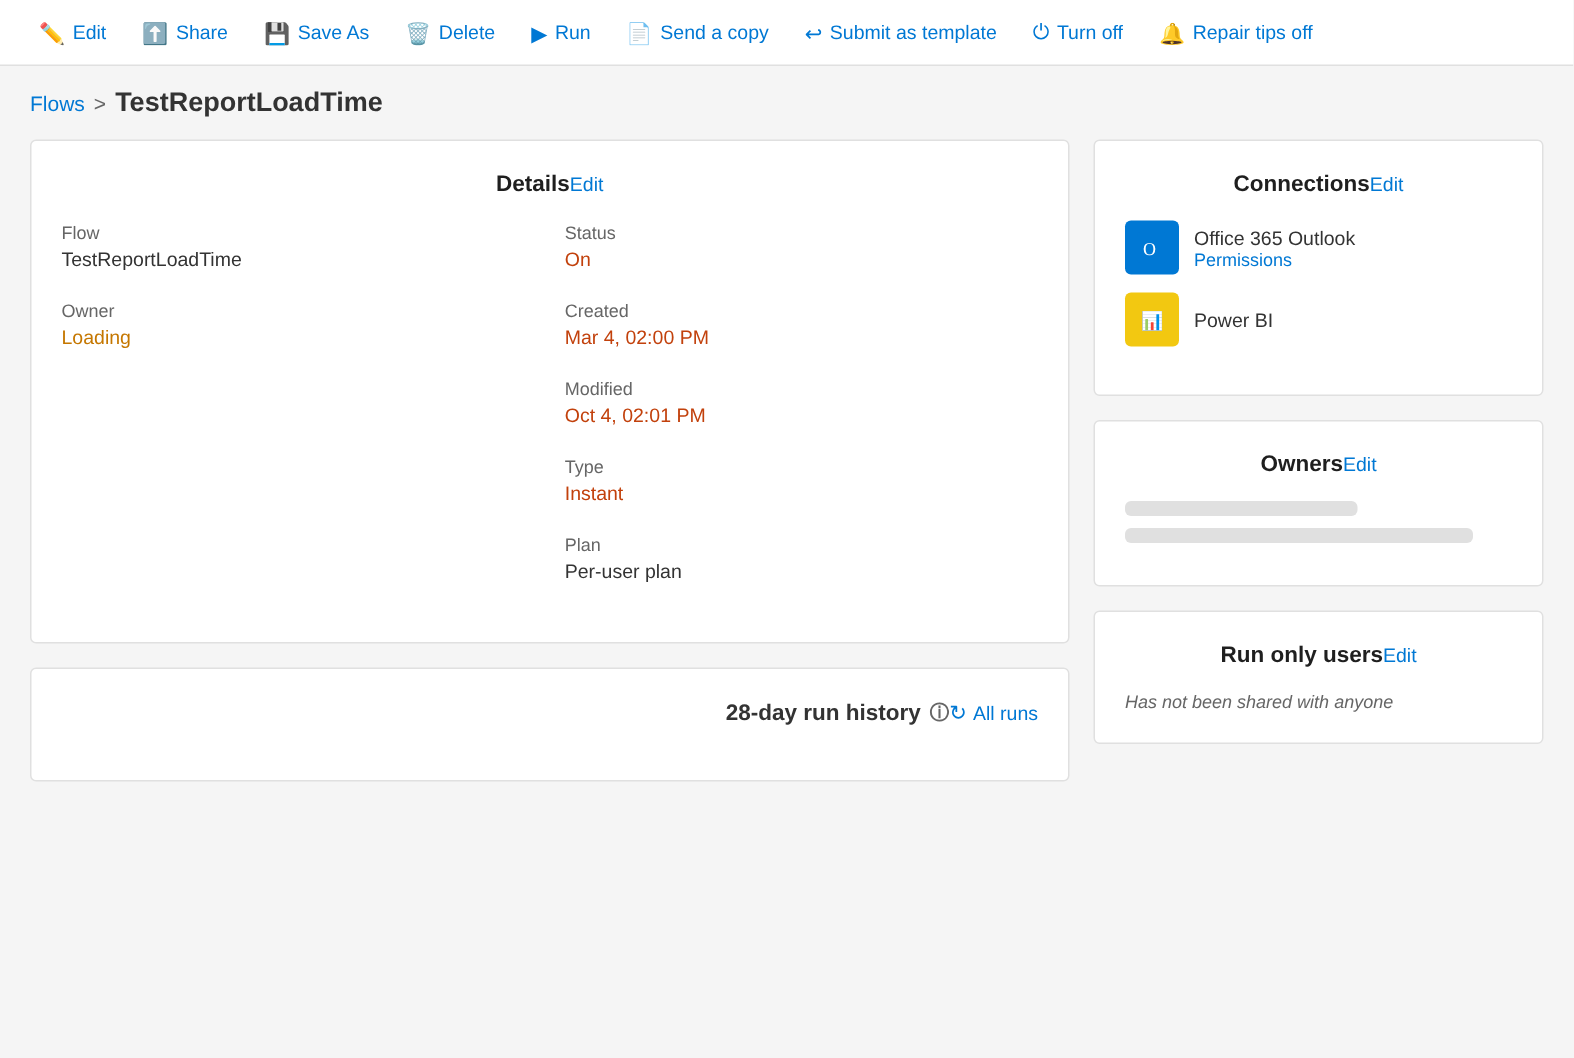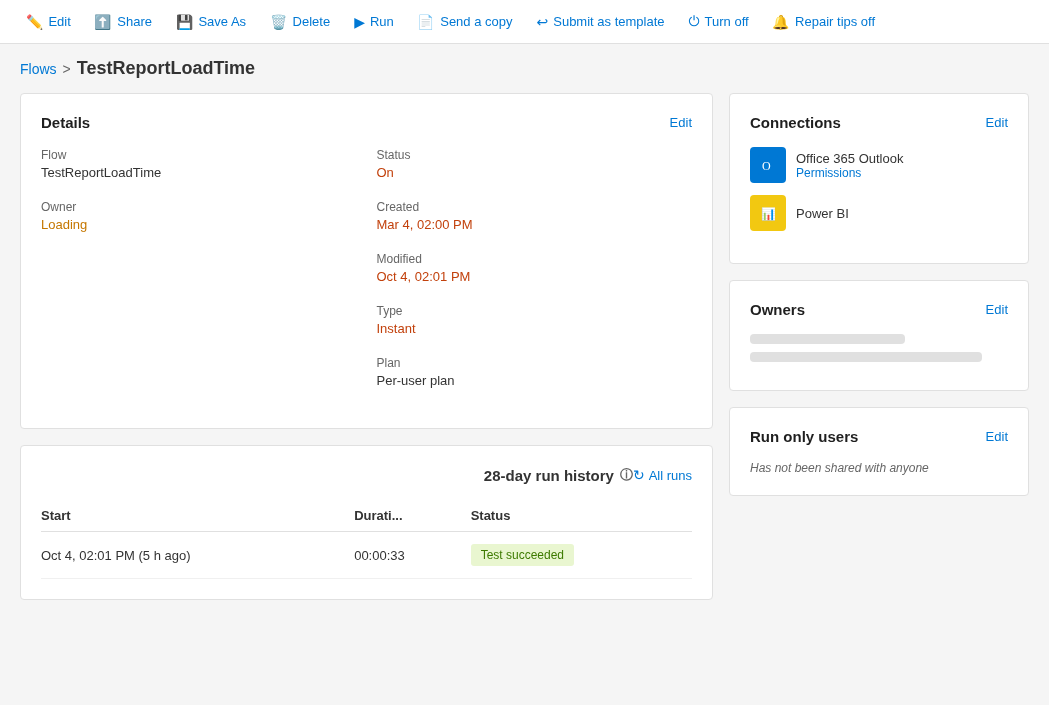--- a/index.html
+++ b/index.html
@@ -62,21 +62,21 @@
 
     
     .card {
       background: #fff;
       border: 1px solid #e0e0e0;
       border-radius: 4px;
       padding: 20px;
     }
     .card-header {
       display: flex;
-      justify-content: space-between;
+      justify-content: center;
       align-items: center;
       margin-bottom: 16px;
     }
     .card-title {
       font-size: 15px;
       font-weight: 600;
       color: #1f1f1f;
     }
     .edit-link {
       color: #0078d4;
@@ -293,36 +293,20 @@
       <div class="run-history-header">
         <div class="run-history-title">
           <span>28-day run history</span>
           <span class="info-icon">ⓘ</span>
         </div>
         <div class="all-runs-link">
           <span class="refresh-icon">↻</span>
           <span>All runs</span>
         </div>
       </div>
-      <table class="run-table">
-        <thead>
-          <tr>
-            <th>Start</th>
-            <th>Durati...</th>
-            <th>Status</th>
-          </tr>
-        </thead>
-        <tbody id="run-rows">
-        <tr>
-      <td>Oct 4, 02:01 PM (5 h ago)</td>
-      <td>00:00:33</td>
-      <td><span class="status-badge">Test succeeded</span></td>
-    </tr>
-          </tbody>
-      </table>
     </div>
 
   </div>
 
   <div class="right-col">
 
     <div class="card">
       <div class="card-header">
         <span class="card-title">Connections</span>
         <span class="edit-link">Edit</span>

